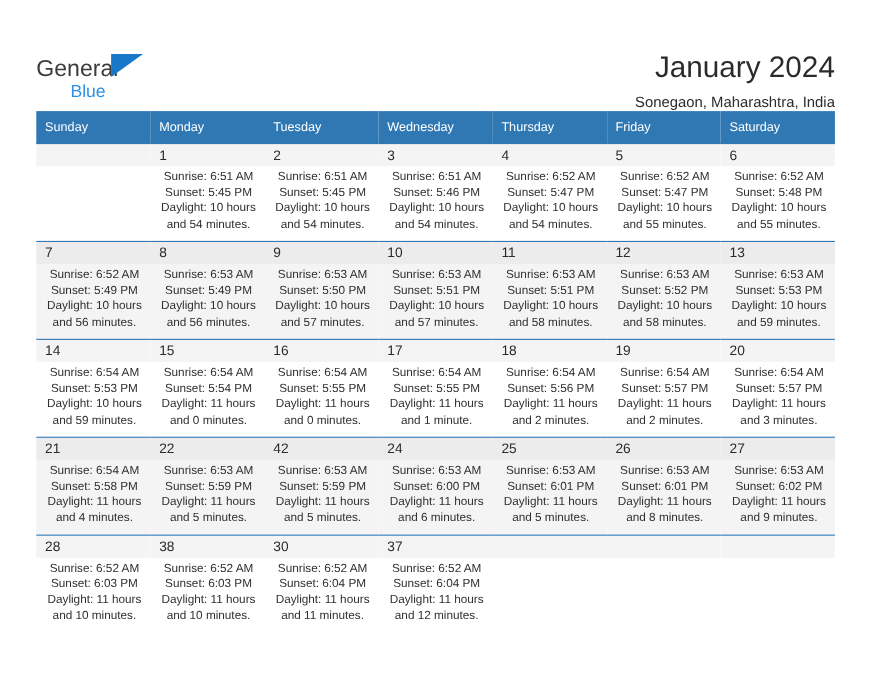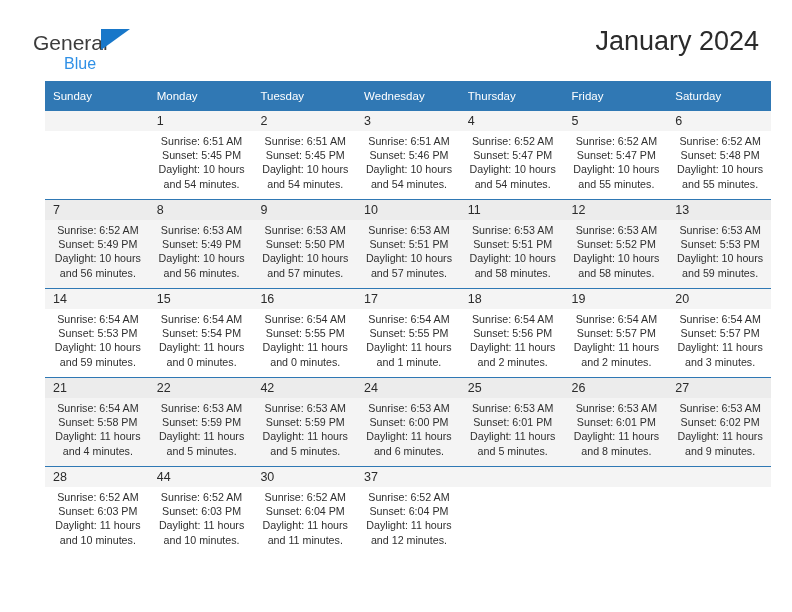--- a/index.html
+++ b/index.html
@@ -23,20 +23,21 @@
   }
 
   
   .top {
     display: flex;
     align-items: flex-start;
     justify-content: space-between;
     padding-top: 26px;
     height: 72px;
     box-sizing: border-box;
+    margin-top: 20px;
   }
   .logo {
     position: relative;
     width: 150px;
     padding-top: 6px;
   }
   .logo-row1 {
     position: relative;
     display: inline-block;
     font-size: 21px;
@@ -79,21 +80,20 @@
     margin-top: 9px;
     line-height: 15px;
   }
 
   
   .cal {
     width: 726px;
     border-collapse: collapse;
     table-layout: fixed;
     margin-top: 9px;
-    margin-left: 12px;
   }
   .cal col { width: 103.71px; }
 
   .cal thead th {
     background: #3078b4;
     color: #ffffff;
     font-size: 11.5px;
     font-weight: normal;
     text-align: left;
     padding: 5px 0 5px 8px;
@@ -137,20 +137,21 @@
 <div class="page">
 
   <div class="top">
     <div class="logo">
       <div class="logo-row1">General</div>
       <div class="logo-tri"></div>
       <div class="logo-row2">Blue</div>
     </div>
     <div class="titles">
       <div class="cal-title">January 2024</div>
+      <div class="cal-sub">Sonegaon, Maharashtra, India</div>
     </div>
   </div>
 
   <table class="cal">
     <colgroup>
       <col>
         <col>
         <col>
         <col>
         <col>
@@ -427,21 +428,21 @@
           <td>
             <div class="daynum">28</div>
             <div class="lines">
               <div>Sunrise: 6:52 AM</div>
               <div>Sunset: 6:03 PM</div>
               <div>Daylight: 11 hours</div>
               <div>and 10 minutes.</div>
             </div>
           </td>
           <td>
-            <div class="daynum">44</div>
+            <div class="daynum">38</div>
             <div class="lines">
               <div>Sunrise: 6:52 AM</div>
               <div>Sunset: 6:03 PM</div>
               <div>Daylight: 11 hours</div>
               <div>and 10 minutes.</div>
             </div>
           </td>
           <td>
             <div class="daynum">30</div>
             <div class="lines">

